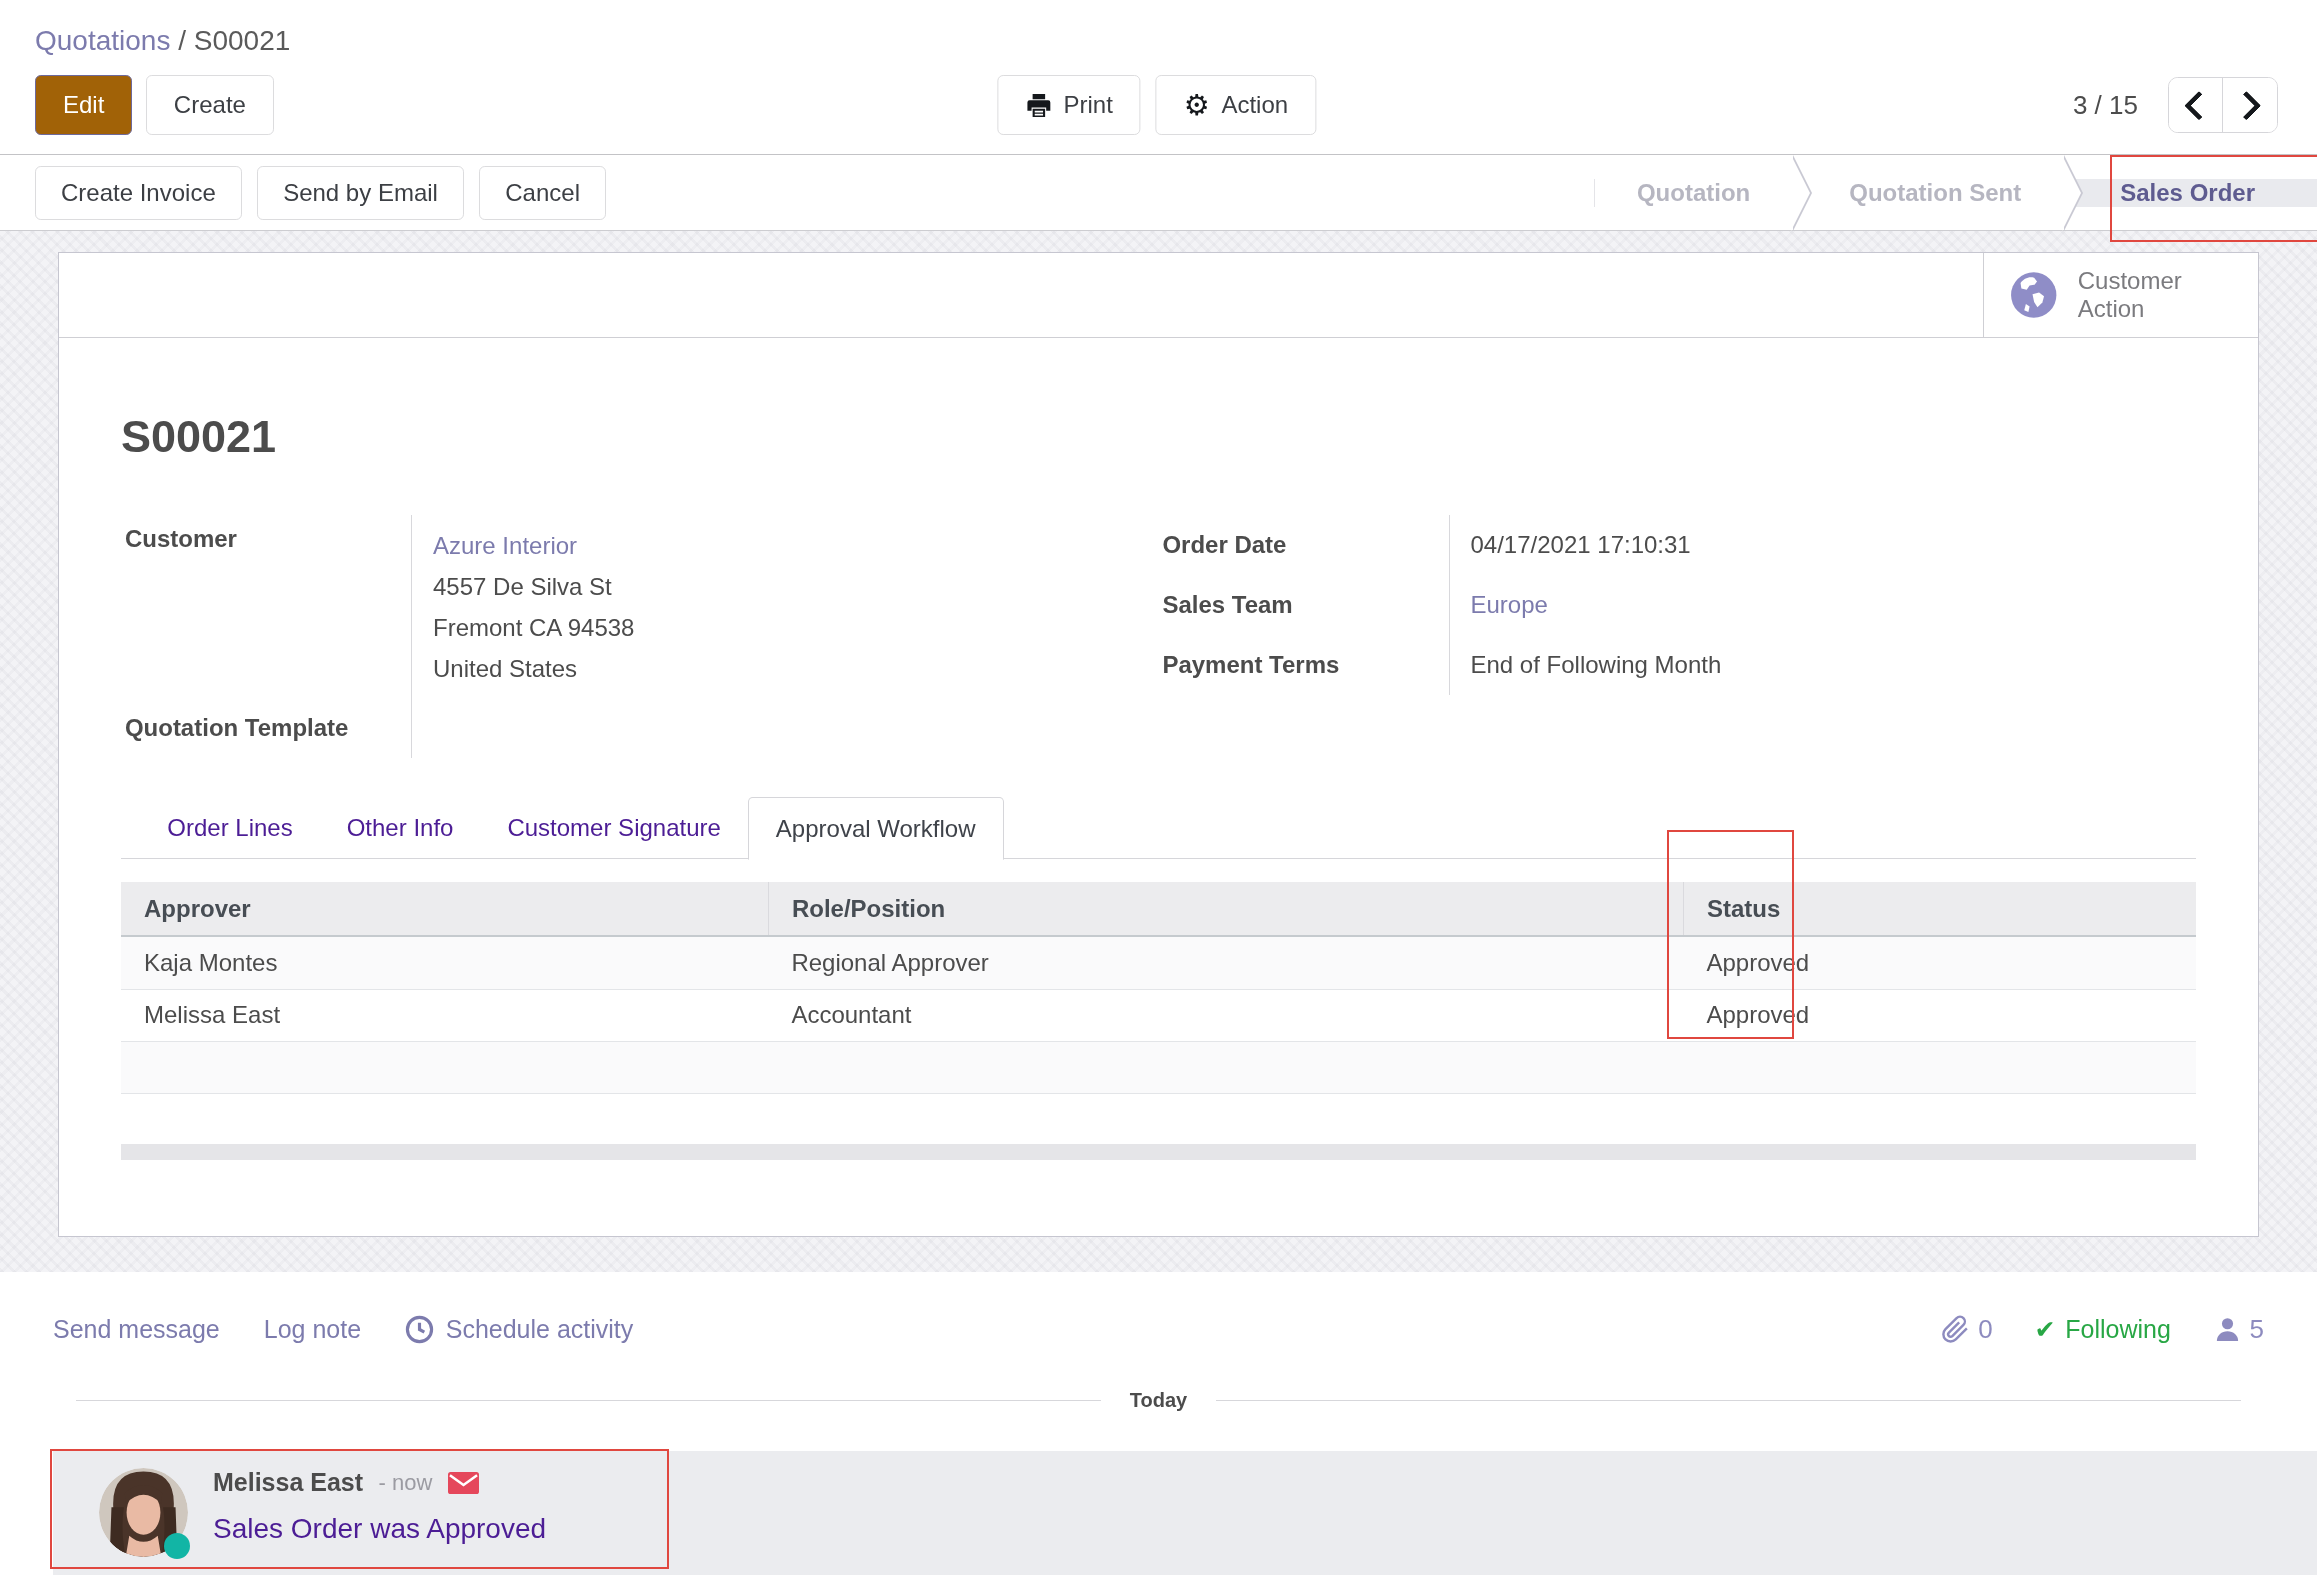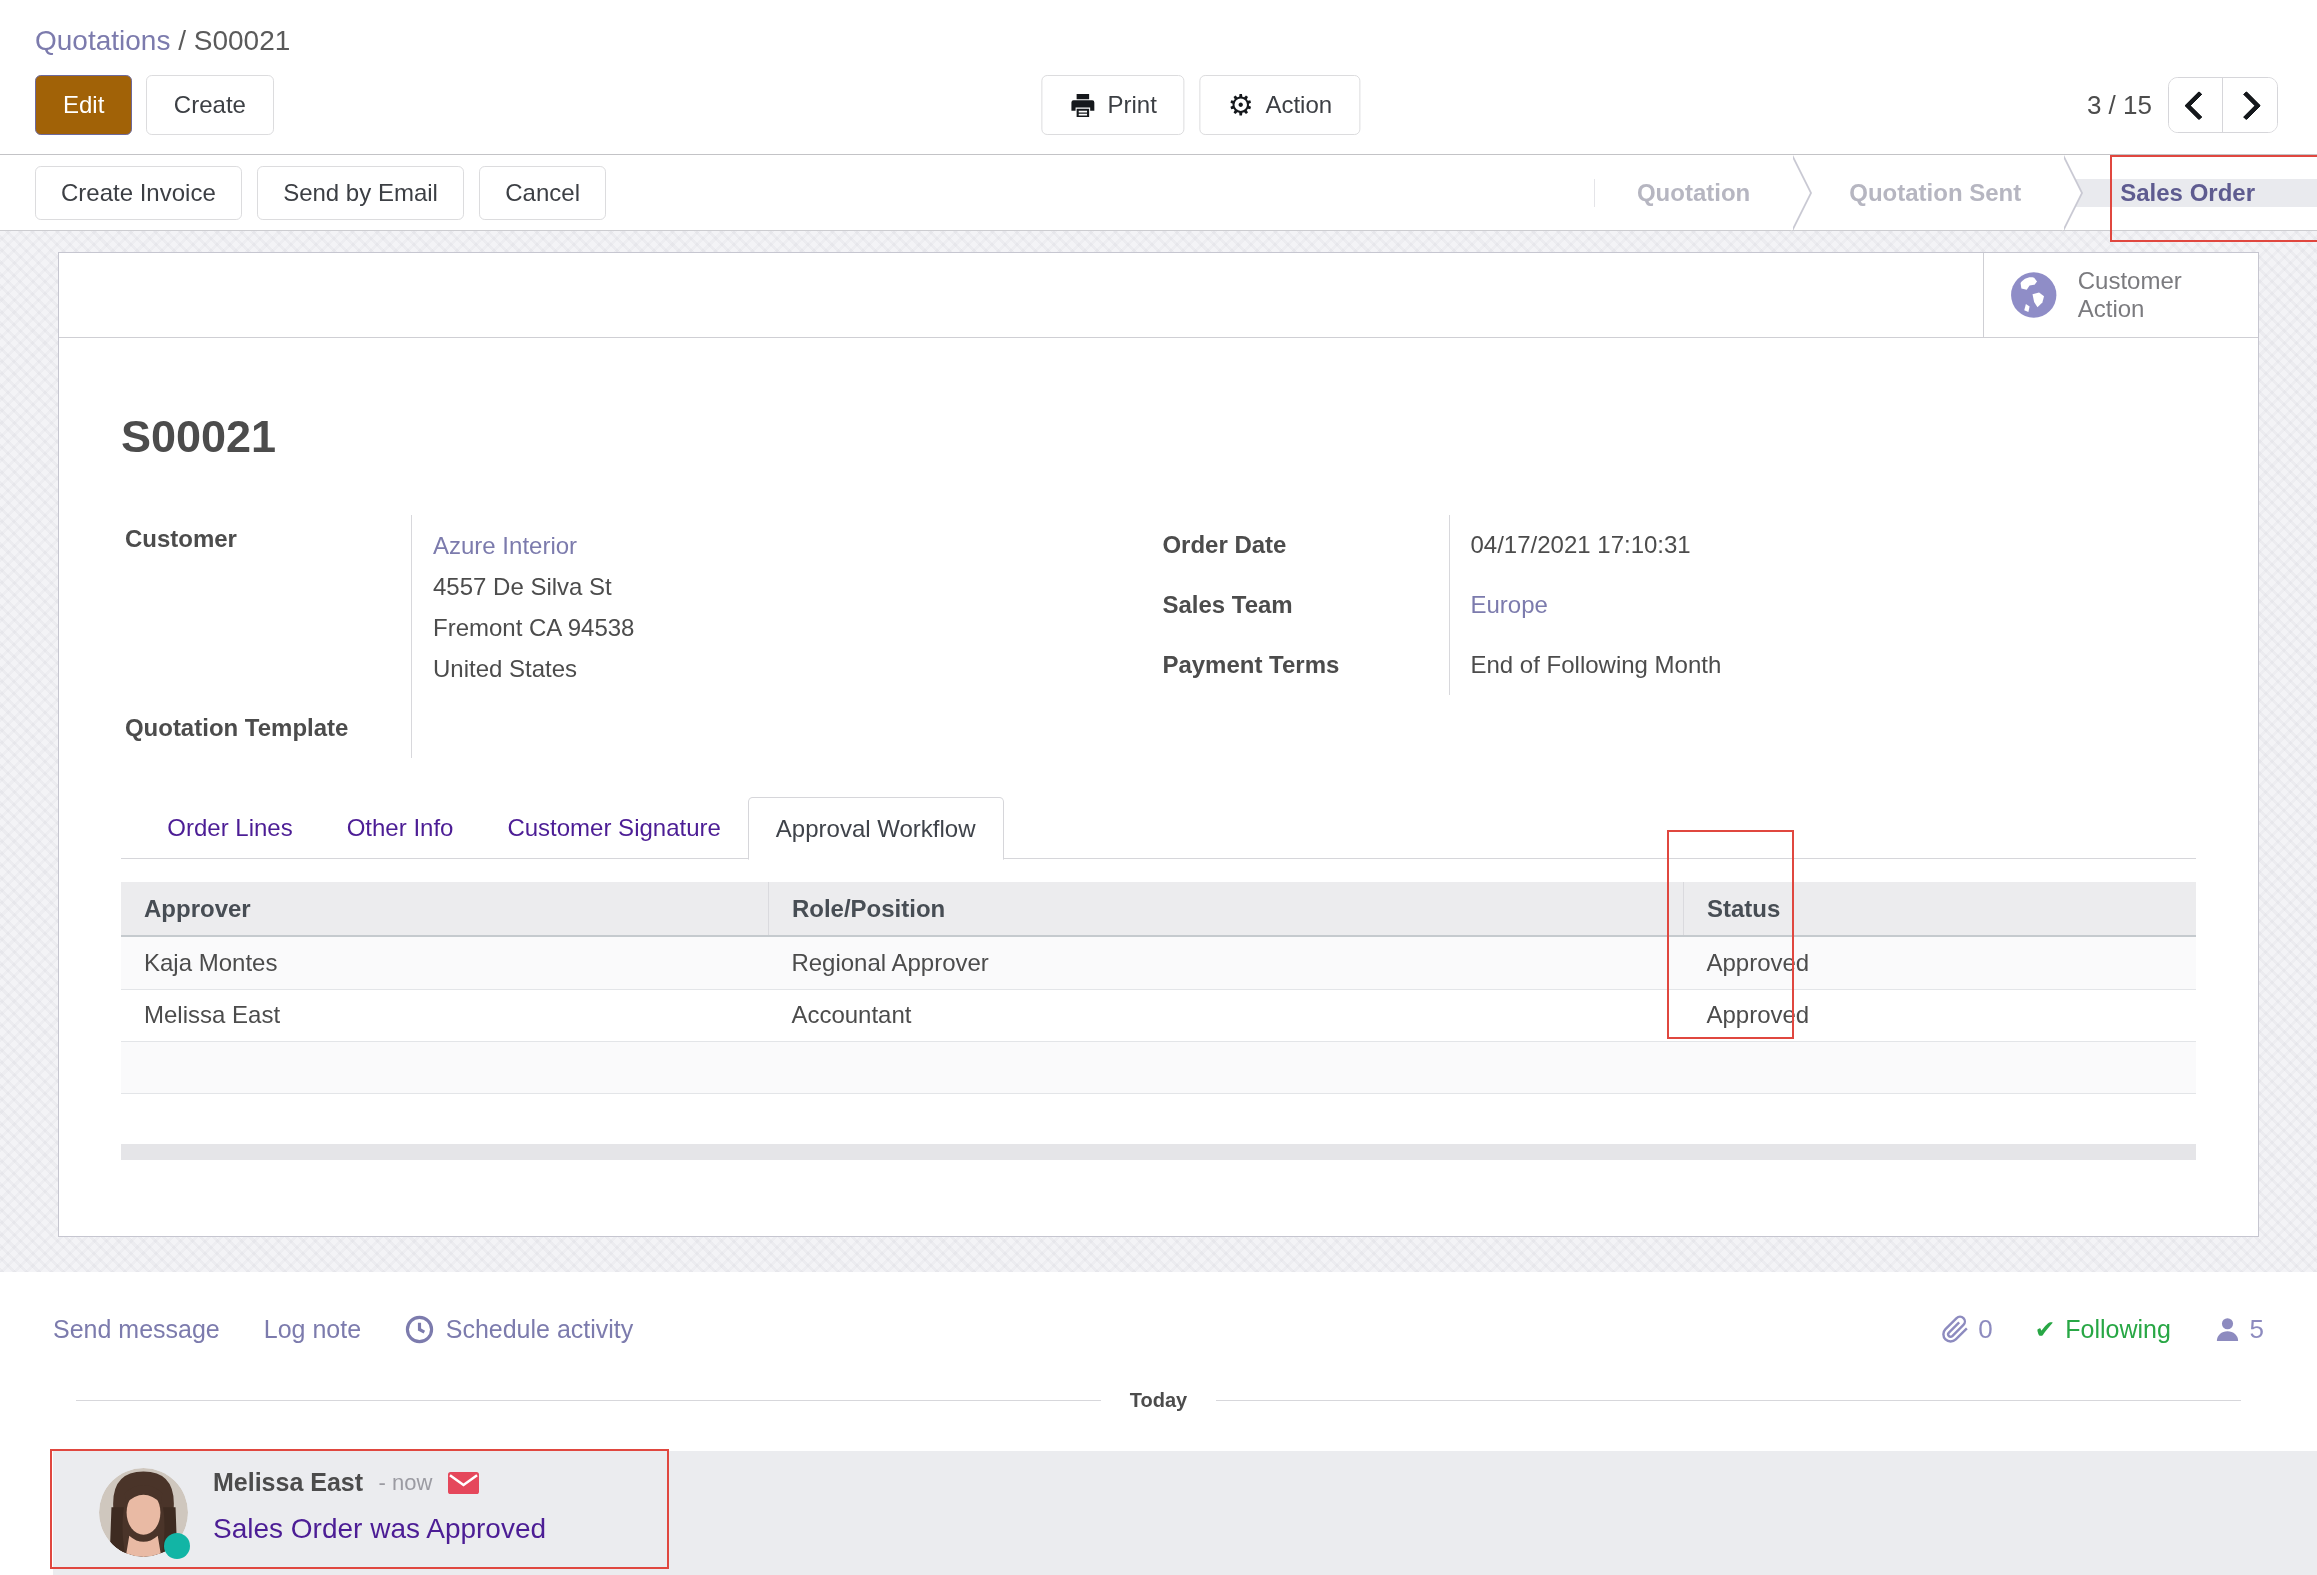--- a/index.html
+++ b/index.html
@@ -13,22 +13,22 @@
   .top-header{height:154px;box-sizing:border-box;padding:17.4px 39px 0 35px;background:#fff;}
   .breadcrumb{font-size:28px;margin:7.7px 0 17.4px;}
   .breadcrumb .bc-parent{color:#7c7bad;}
   .breadcrumb .bc-sep,.breadcrumb .bc-current{color:#5a5a5a;}
   .hdr-row{position:relative;display:flex;align-items:center;height:62px;}
   .btn{display:inline-flex;align-items:center;justify-content:center;gap:11.6px;height:60px;
        padding:0 27px;font-size:24px;background:#fff;border:1.9px solid #dcdcde;border-radius:5.8px;
        color:#3c3f44;box-sizing:border-box;}
   .btn-primary{background:#a16207;border-color:#6d699c;color:#fff;}
   .left-btns{display:flex;gap:13.5px;}
-  .center-btns{position:absolute;left:50%;transform:translateX(-50%);display:flex;gap:15px;margin-left:44px;}
-  .pager{margin-left:auto;display:flex;align-items:center;gap:16px;}
+  .center-btns{position:absolute;left:50%;transform:translateX(-50%);display:flex;gap:15px;}
+  .pager{margin-left:auto;display:flex;align-items:center;gap:30px;}
   .pager-text{font-size:26px;color:#4c4c4c;}
   .pager-nav{display:flex;border:1.9px solid #d6d6da;border-radius:9.7px;overflow:hidden;background:#fff;}
   .pager-btn{width:54px;height:54px;display:flex;align-items:center;justify-content:center;background:#fff;border:none;}
   .pager-btn:first-child{border-right:1.9px solid #d6d6da;}
   .chev{width:16.4px;height:16.4px;border:solid #15181c;border-width:0 5.8px 5.8px 0;border-radius:1.9px;display:inline-block;}
   .chev-left{transform:rotate(135deg);margin-left:5.8px;}
   .chev-right{transform:rotate(-45deg);margin-right:5.8px;}
 
   
   .statusbar{height:77px;box-sizing:border-box;background:#fff;display:flex;align-items:center;

